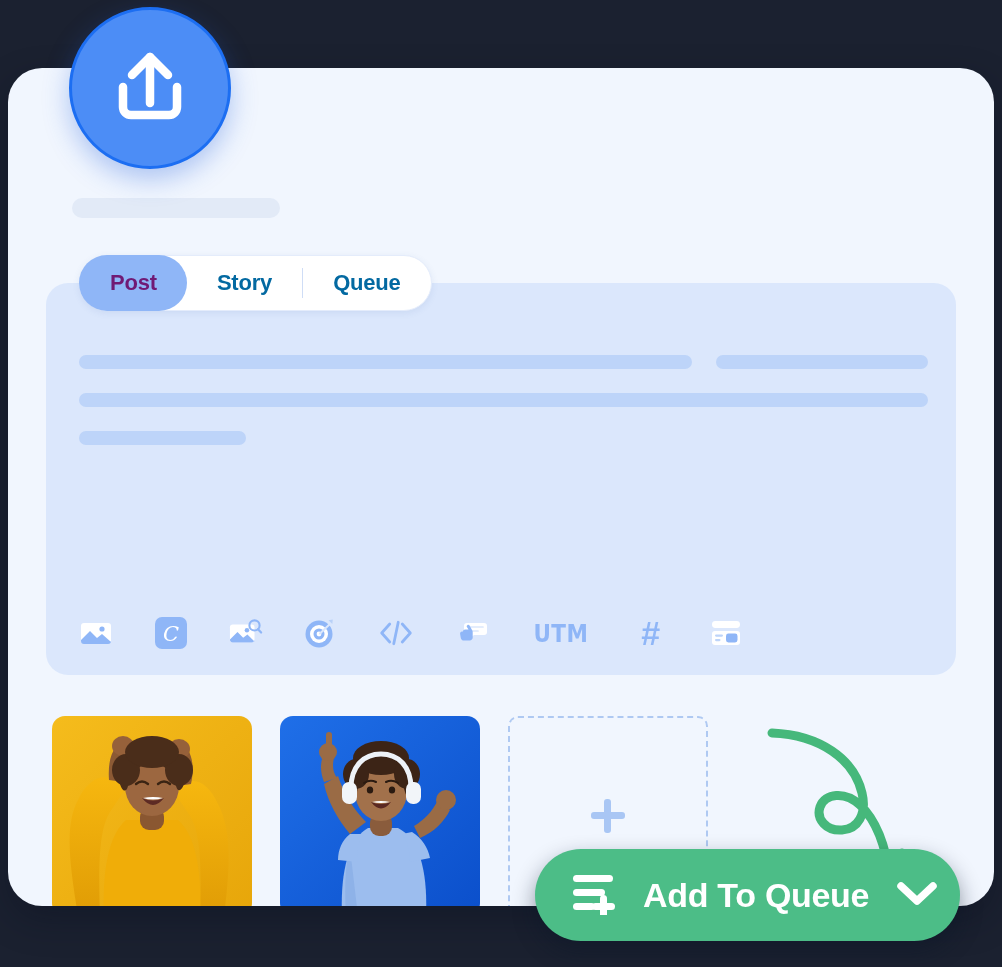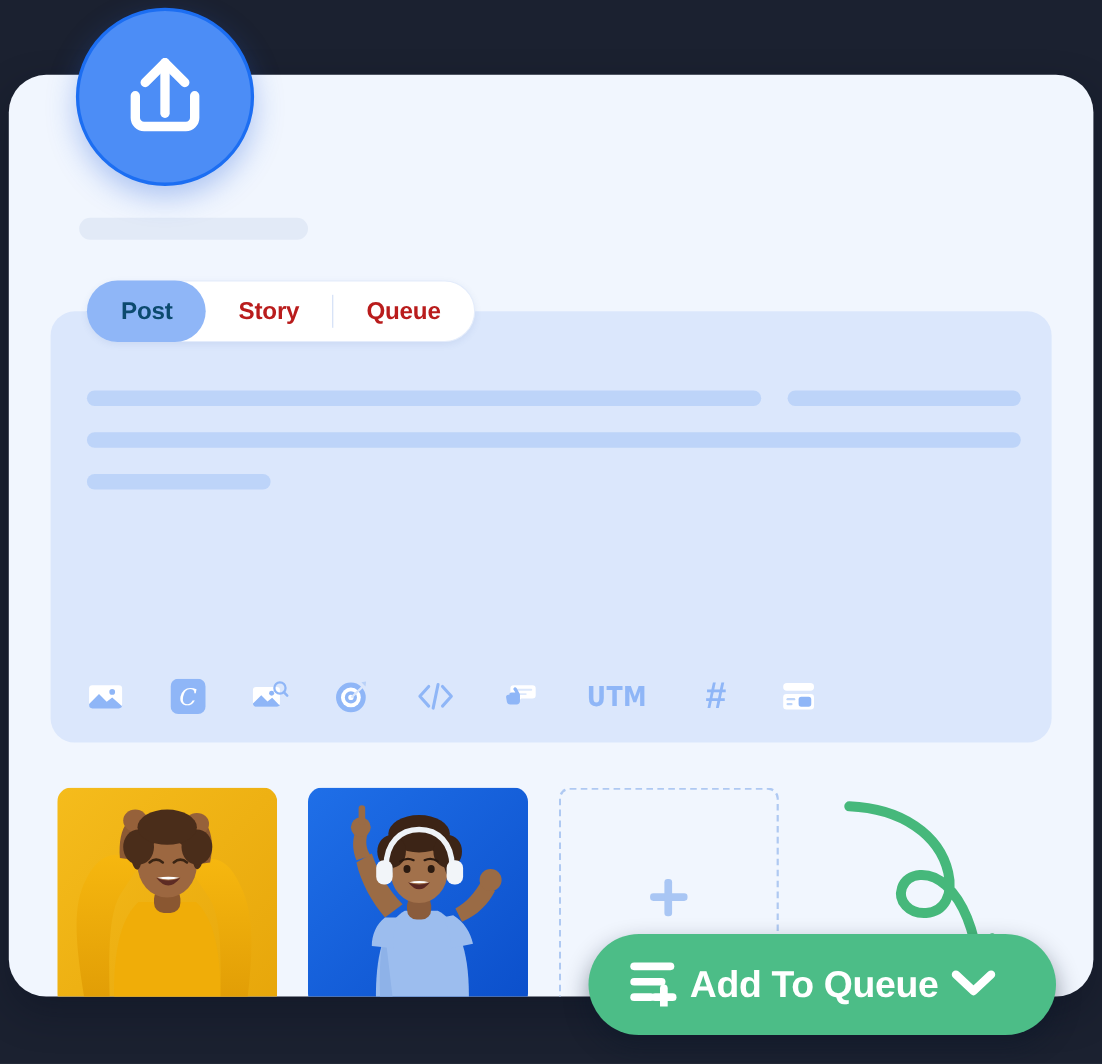--- a/index.html
+++ b/index.html
@@ -57,29 +57,29 @@
     box-shadow: 0 2px 7px rgba(58, 98, 170, .10);
     z-index: 5;
   }
   .tab {
     display: flex;
     align-items: center;
     justify-content: center;
     padding: 0 30px;
     font-size: 22px;
     font-weight: bold;
-    color: #b91c1c;
+    color: #0369a1;
     letter-spacing: -.2px;
     cursor: pointer;
     position: relative;
     border-radius: 28px;
   }
   .tab.active {
     background: #8fb6f7;
-    color: #0c4a6e;
+    color: #701a75;
     margin: -1px 0 -1px -1px;
     padding-left: 31px;
   }
   .tab-divider {
     width: 1px;
     background: #cfddf6;
     margin: 12px 0;
     flex: 0 0 1px;
   }
 
@@ -214,21 +214,21 @@
   .queue-btn {
     position: absolute;
     left: 535px;
     top: 849px;
     width: 425px;
     height: 92px;
     background: #4cbd87;
     border-radius: 46px;
     display: flex;
     align-items: center;
-    gap: 8px;
+    gap: 24px;
     padding: 0 36px;
     box-shadow: 0 10px 22px rgba(12, 22, 40, .45);
     cursor: pointer;
     z-index: 25;
   }
   .queue-label {
     font-size: 34px;
     font-weight: bold;
     color: #ffffff;
     letter-spacing: -.3px;

